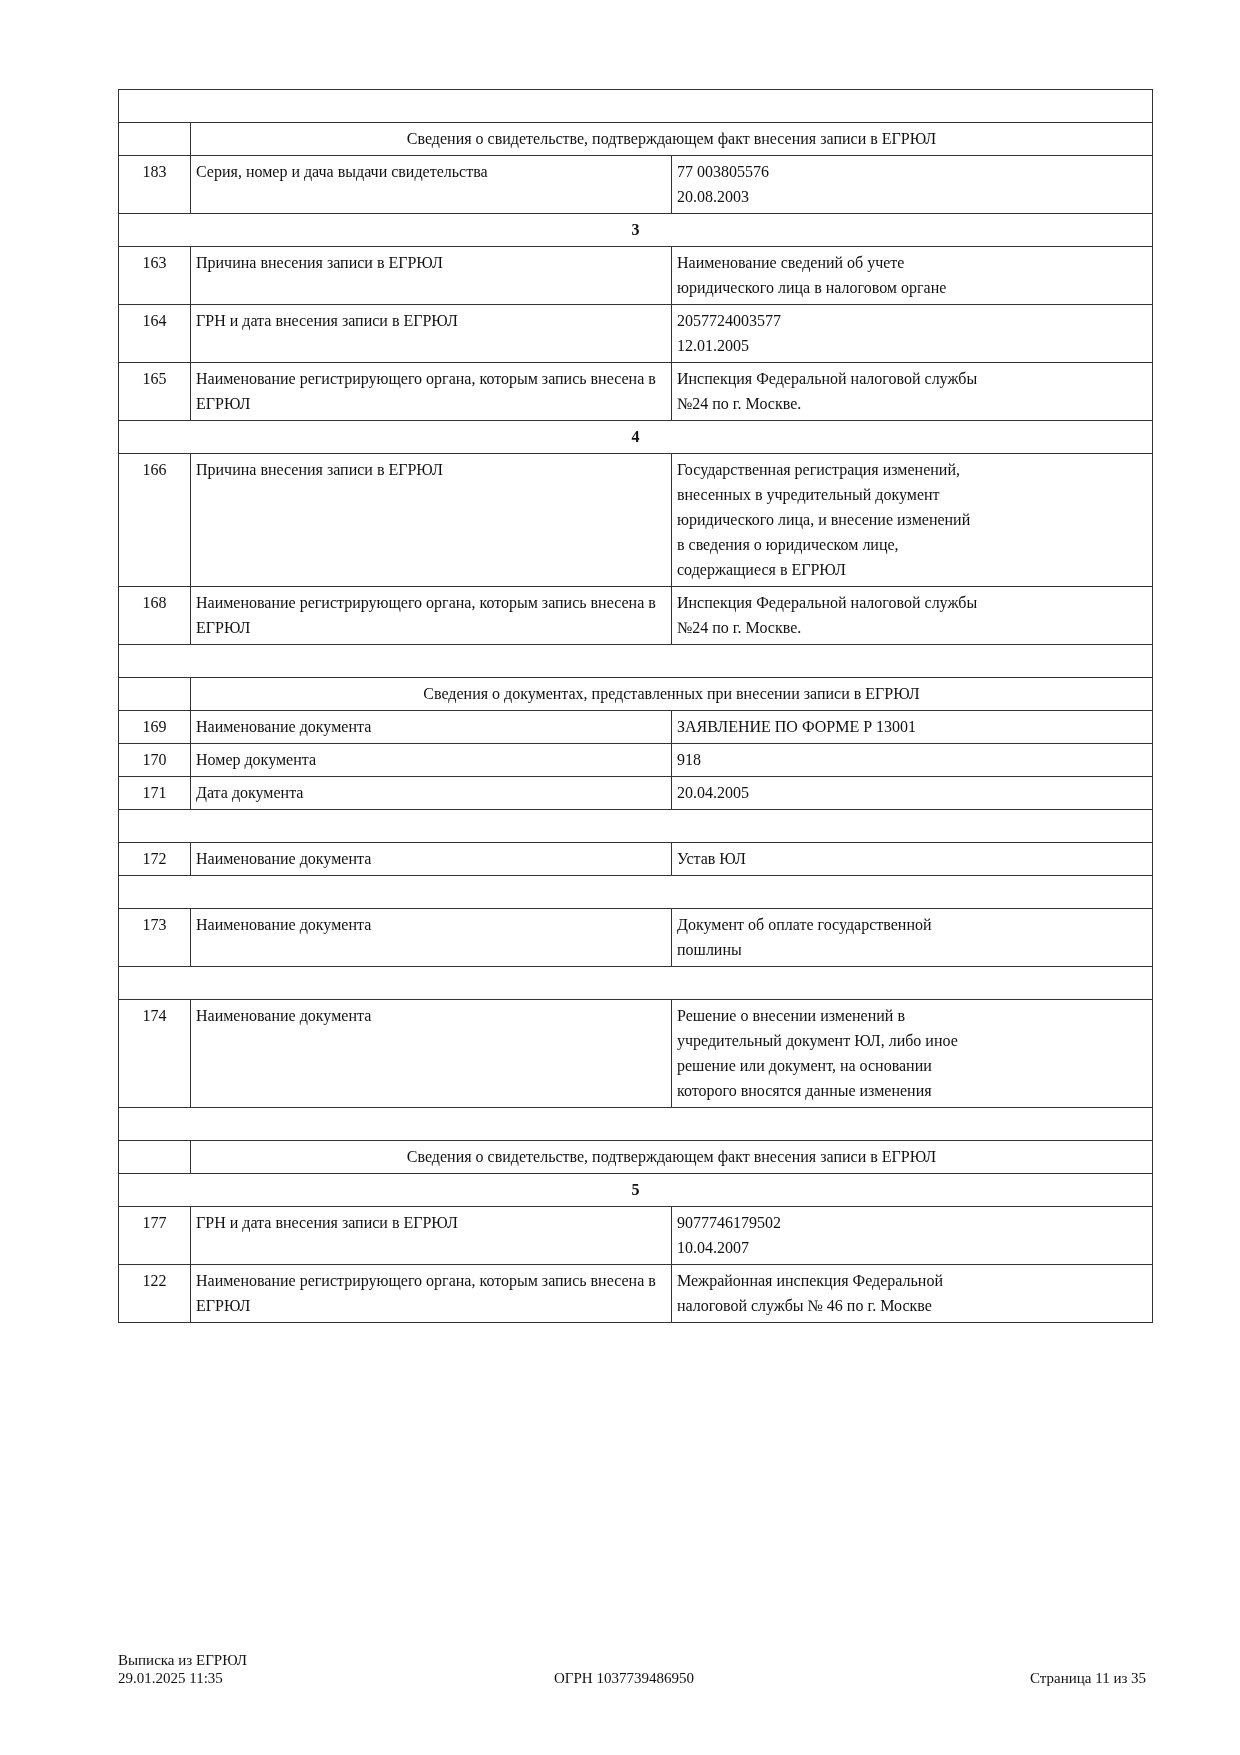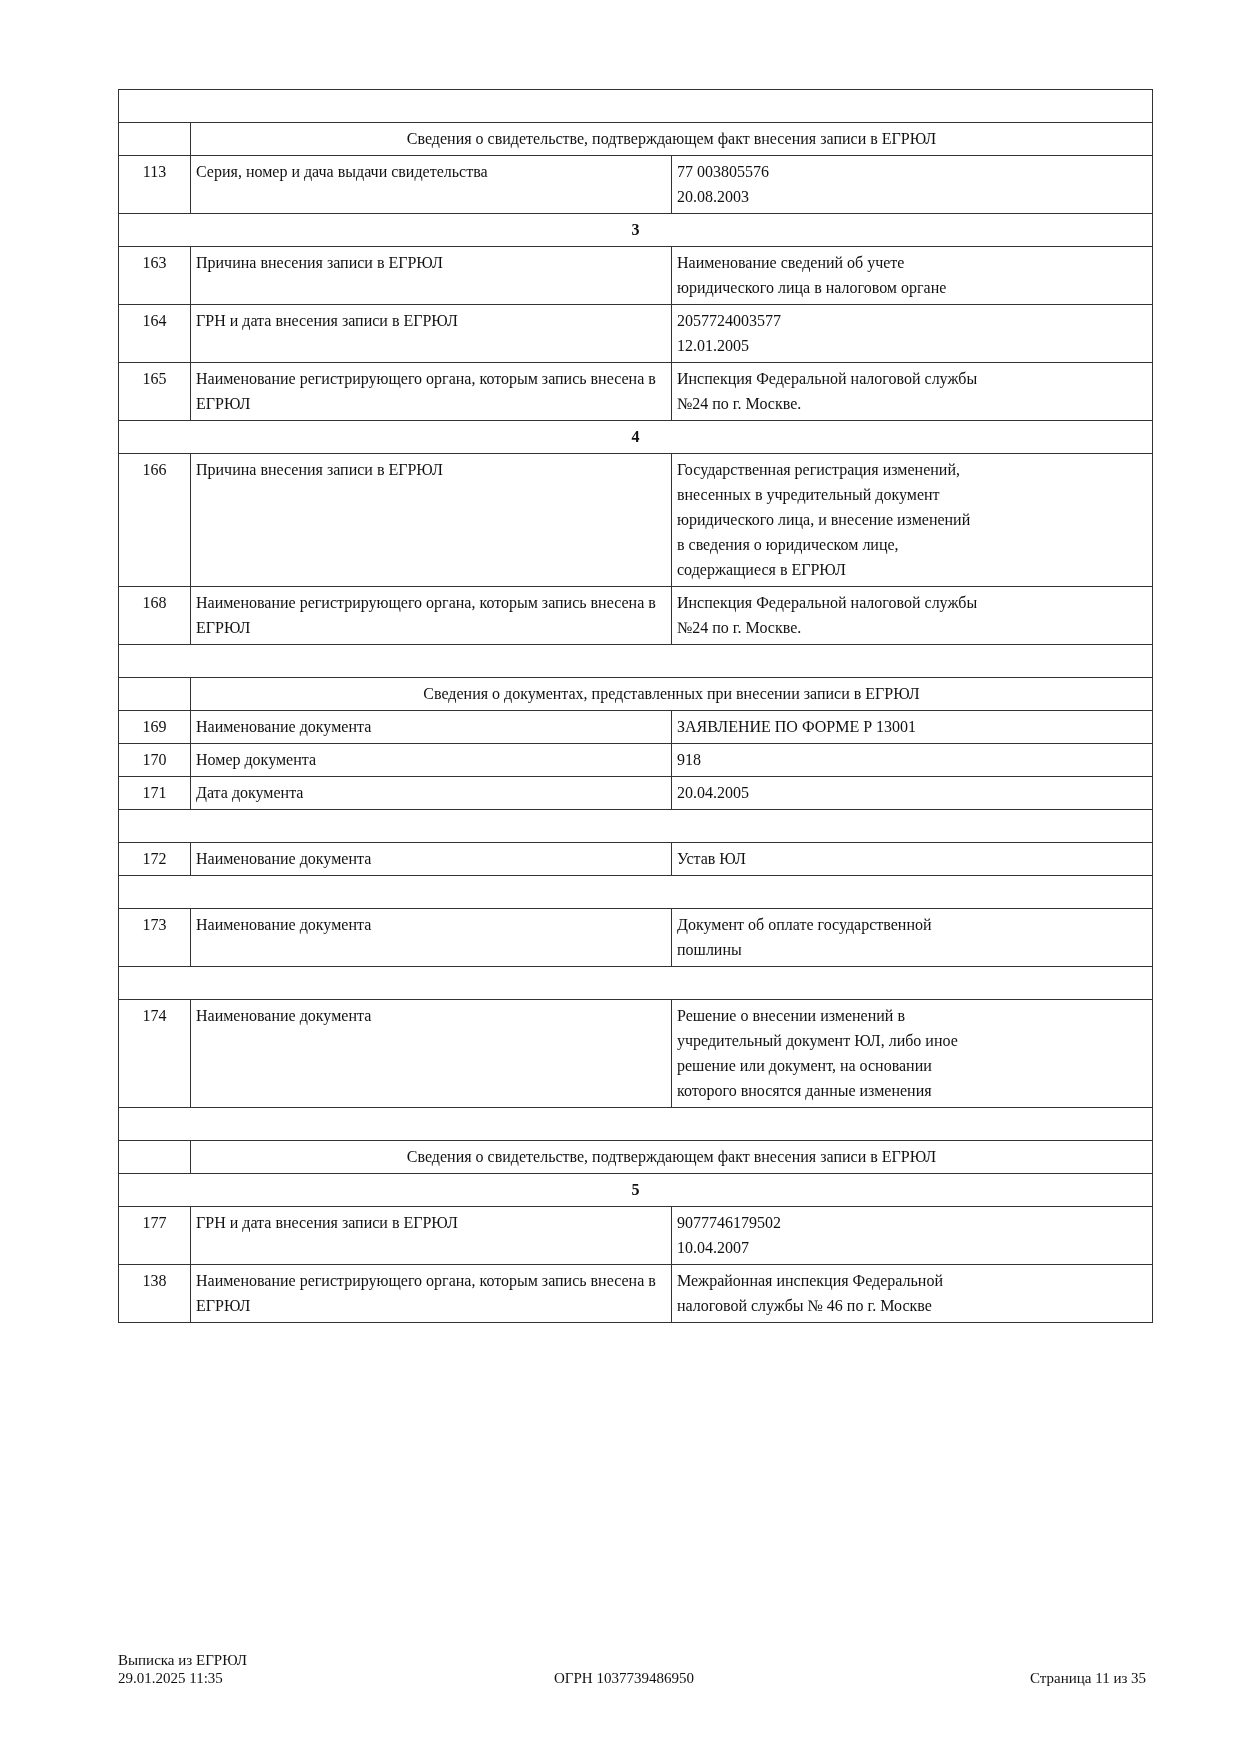--- a/index.html
+++ b/index.html
@@ -33,21 +33,21 @@
   </colgroup>
   <tbody id="egrul-body">
       <tr>
         <td colspan="3" class="spacer"></td>
       </tr>
       <tr>
         <td></td>
         <td colspan="2" class="section">Сведения о свидетельстве, подтверждающем факт внесения записи в ЕГРЮЛ</td>
       </tr>
       <tr>
-        <td class="num">113</td>
+        <td class="num">183</td>
         <td>Серия, номер и дача выдачи свидетельства</td>
         <td>
           <span class="val-line">77 003805576</span>
           <span class="val-line">20.08.2003</span>
         </td>
       </tr>
       <tr>
         <td colspan="3" class="group">3</td>
       </tr>
       <tr>
@@ -170,21 +170,21 @@
       </tr>
       <tr>
         <td class="num">177</td>
         <td>ГРН и дата внесения записи в ЕГРЮЛ</td>
         <td>
           <span class="val-line">9077746179502</span>
           <span class="val-line">10.04.2007</span>
         </td>
       </tr>
       <tr>
-        <td class="num">138</td>
+        <td class="num">122</td>
         <td>Наименование регистрирующего органа, которым запись внесена в ЕГРЮЛ</td>
         <td>
           <span class="val-line">Межрайонная инспекция Федеральной</span>
           <span class="val-line">налоговой службы № 46 по г. Москве</span>
         </td>
       </tr>
     </tbody>
 </table>
 
 <div class="footer footer-left">

